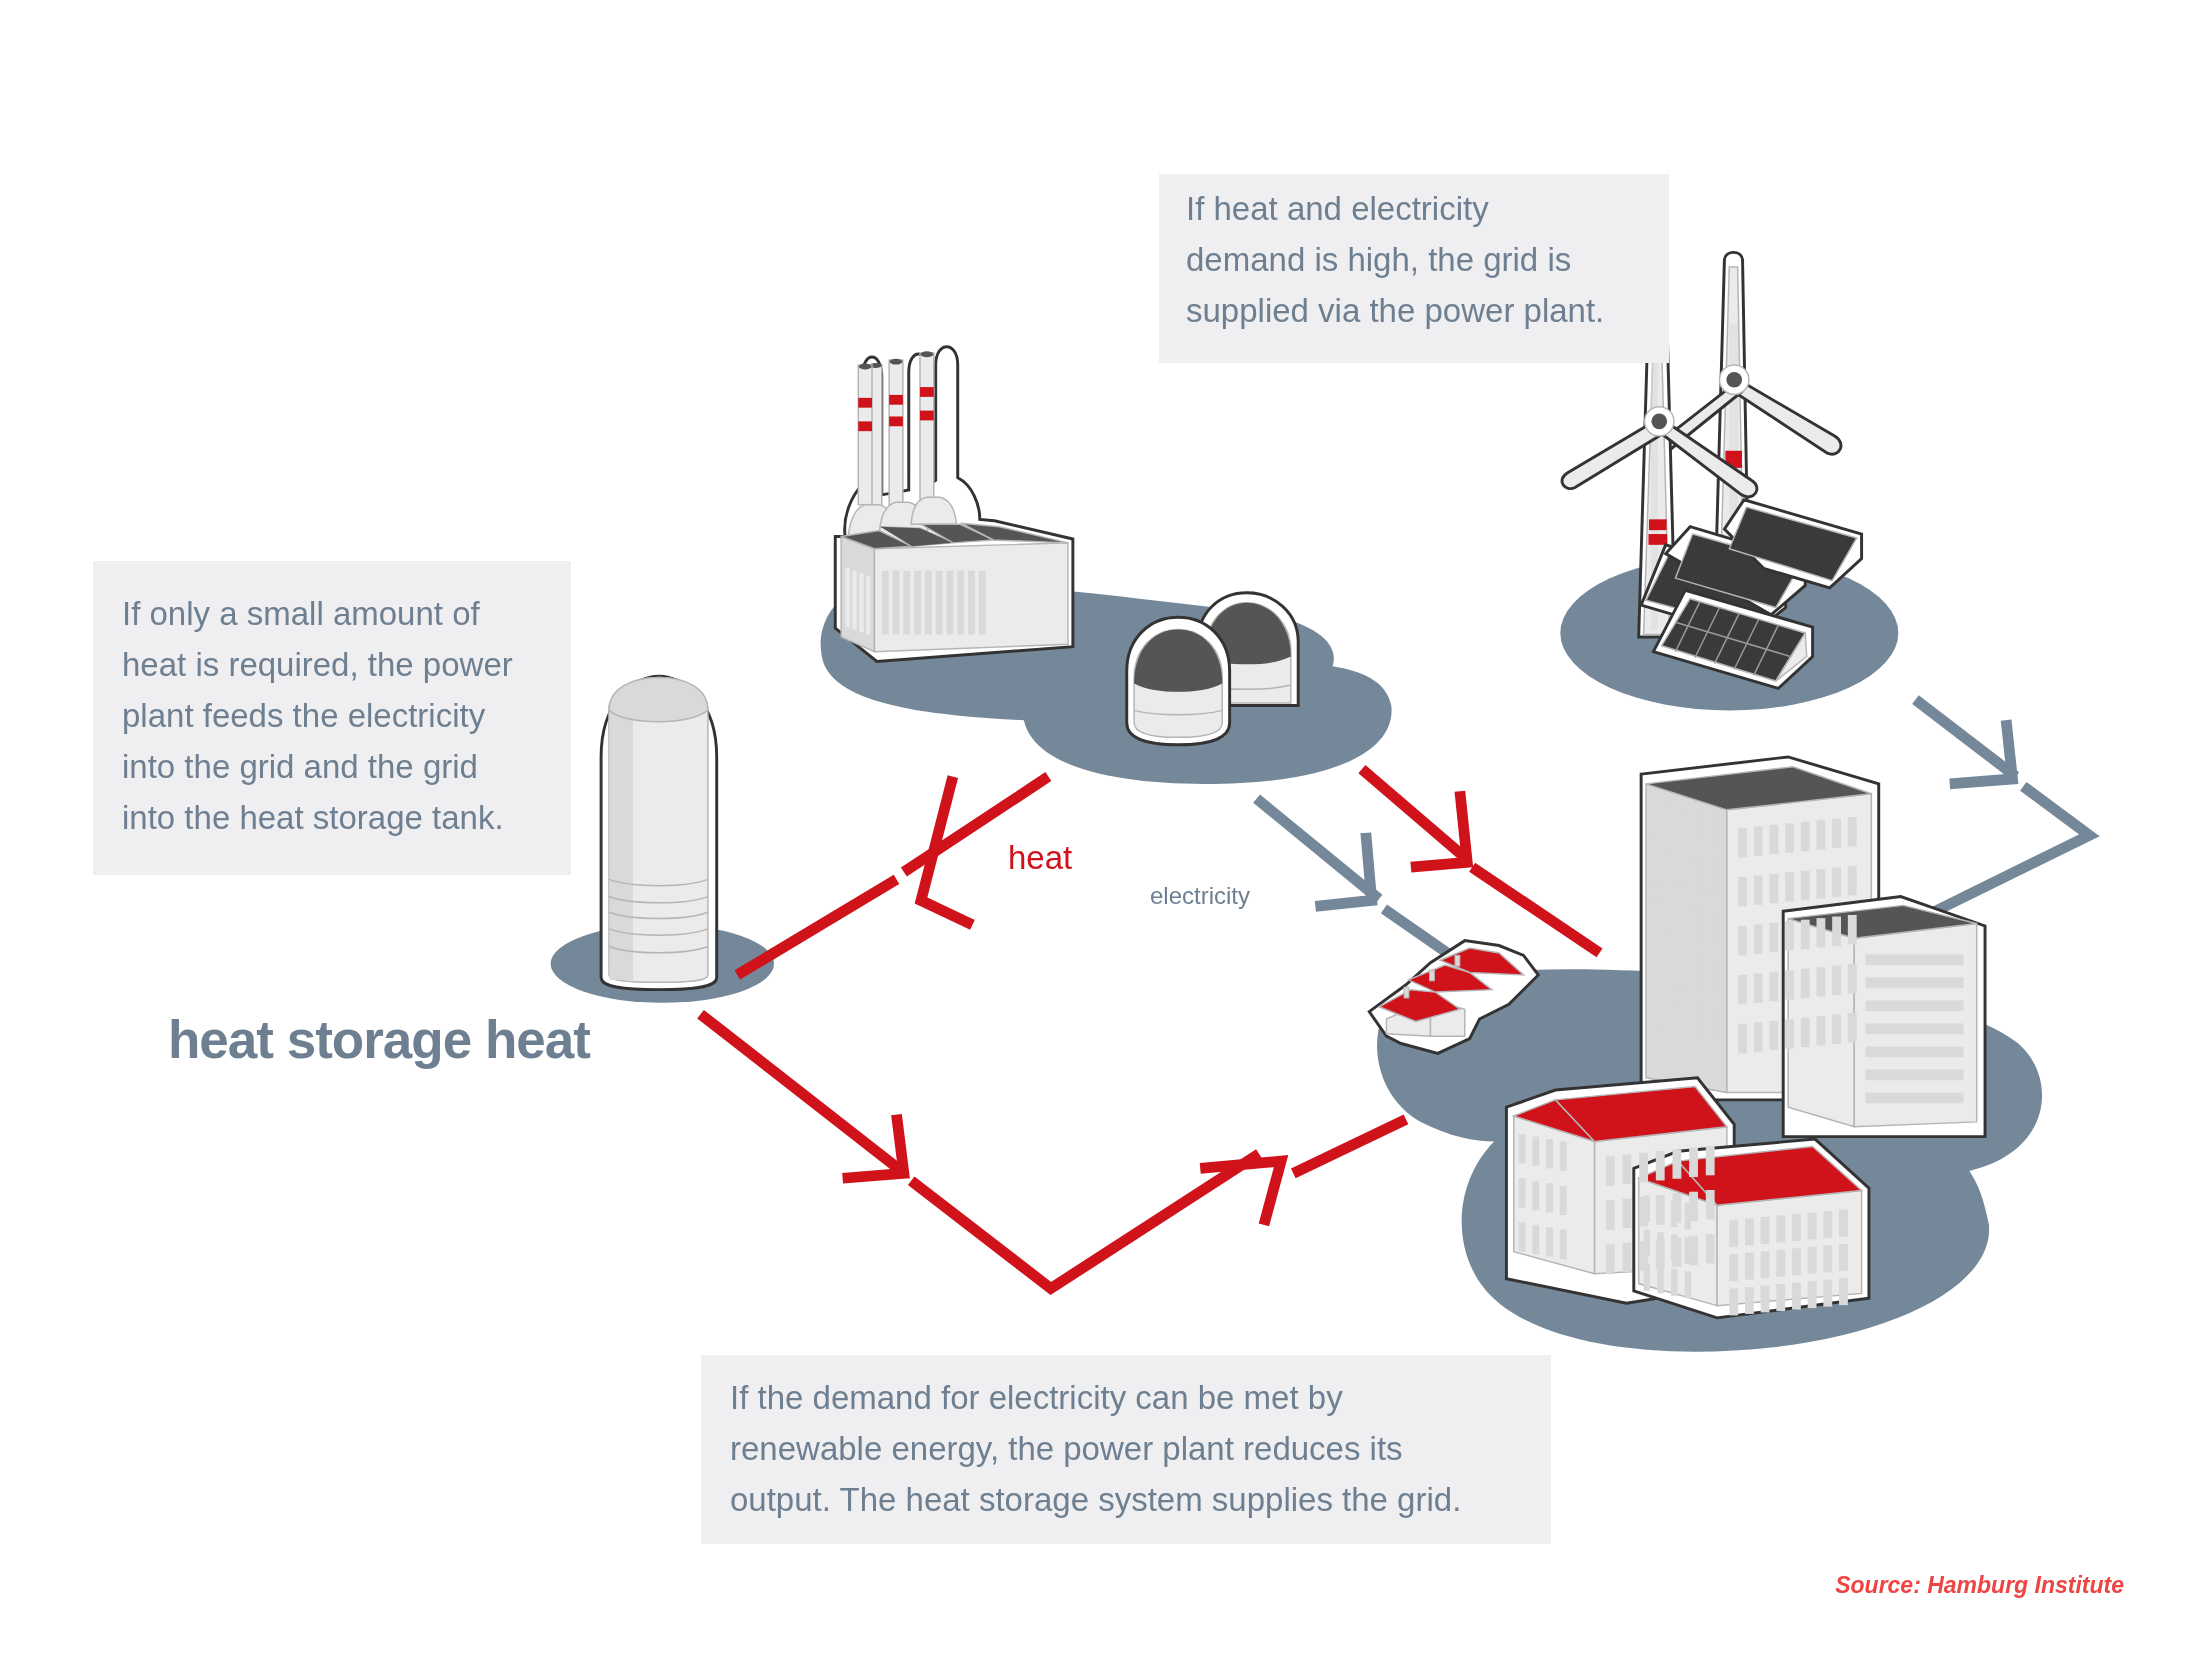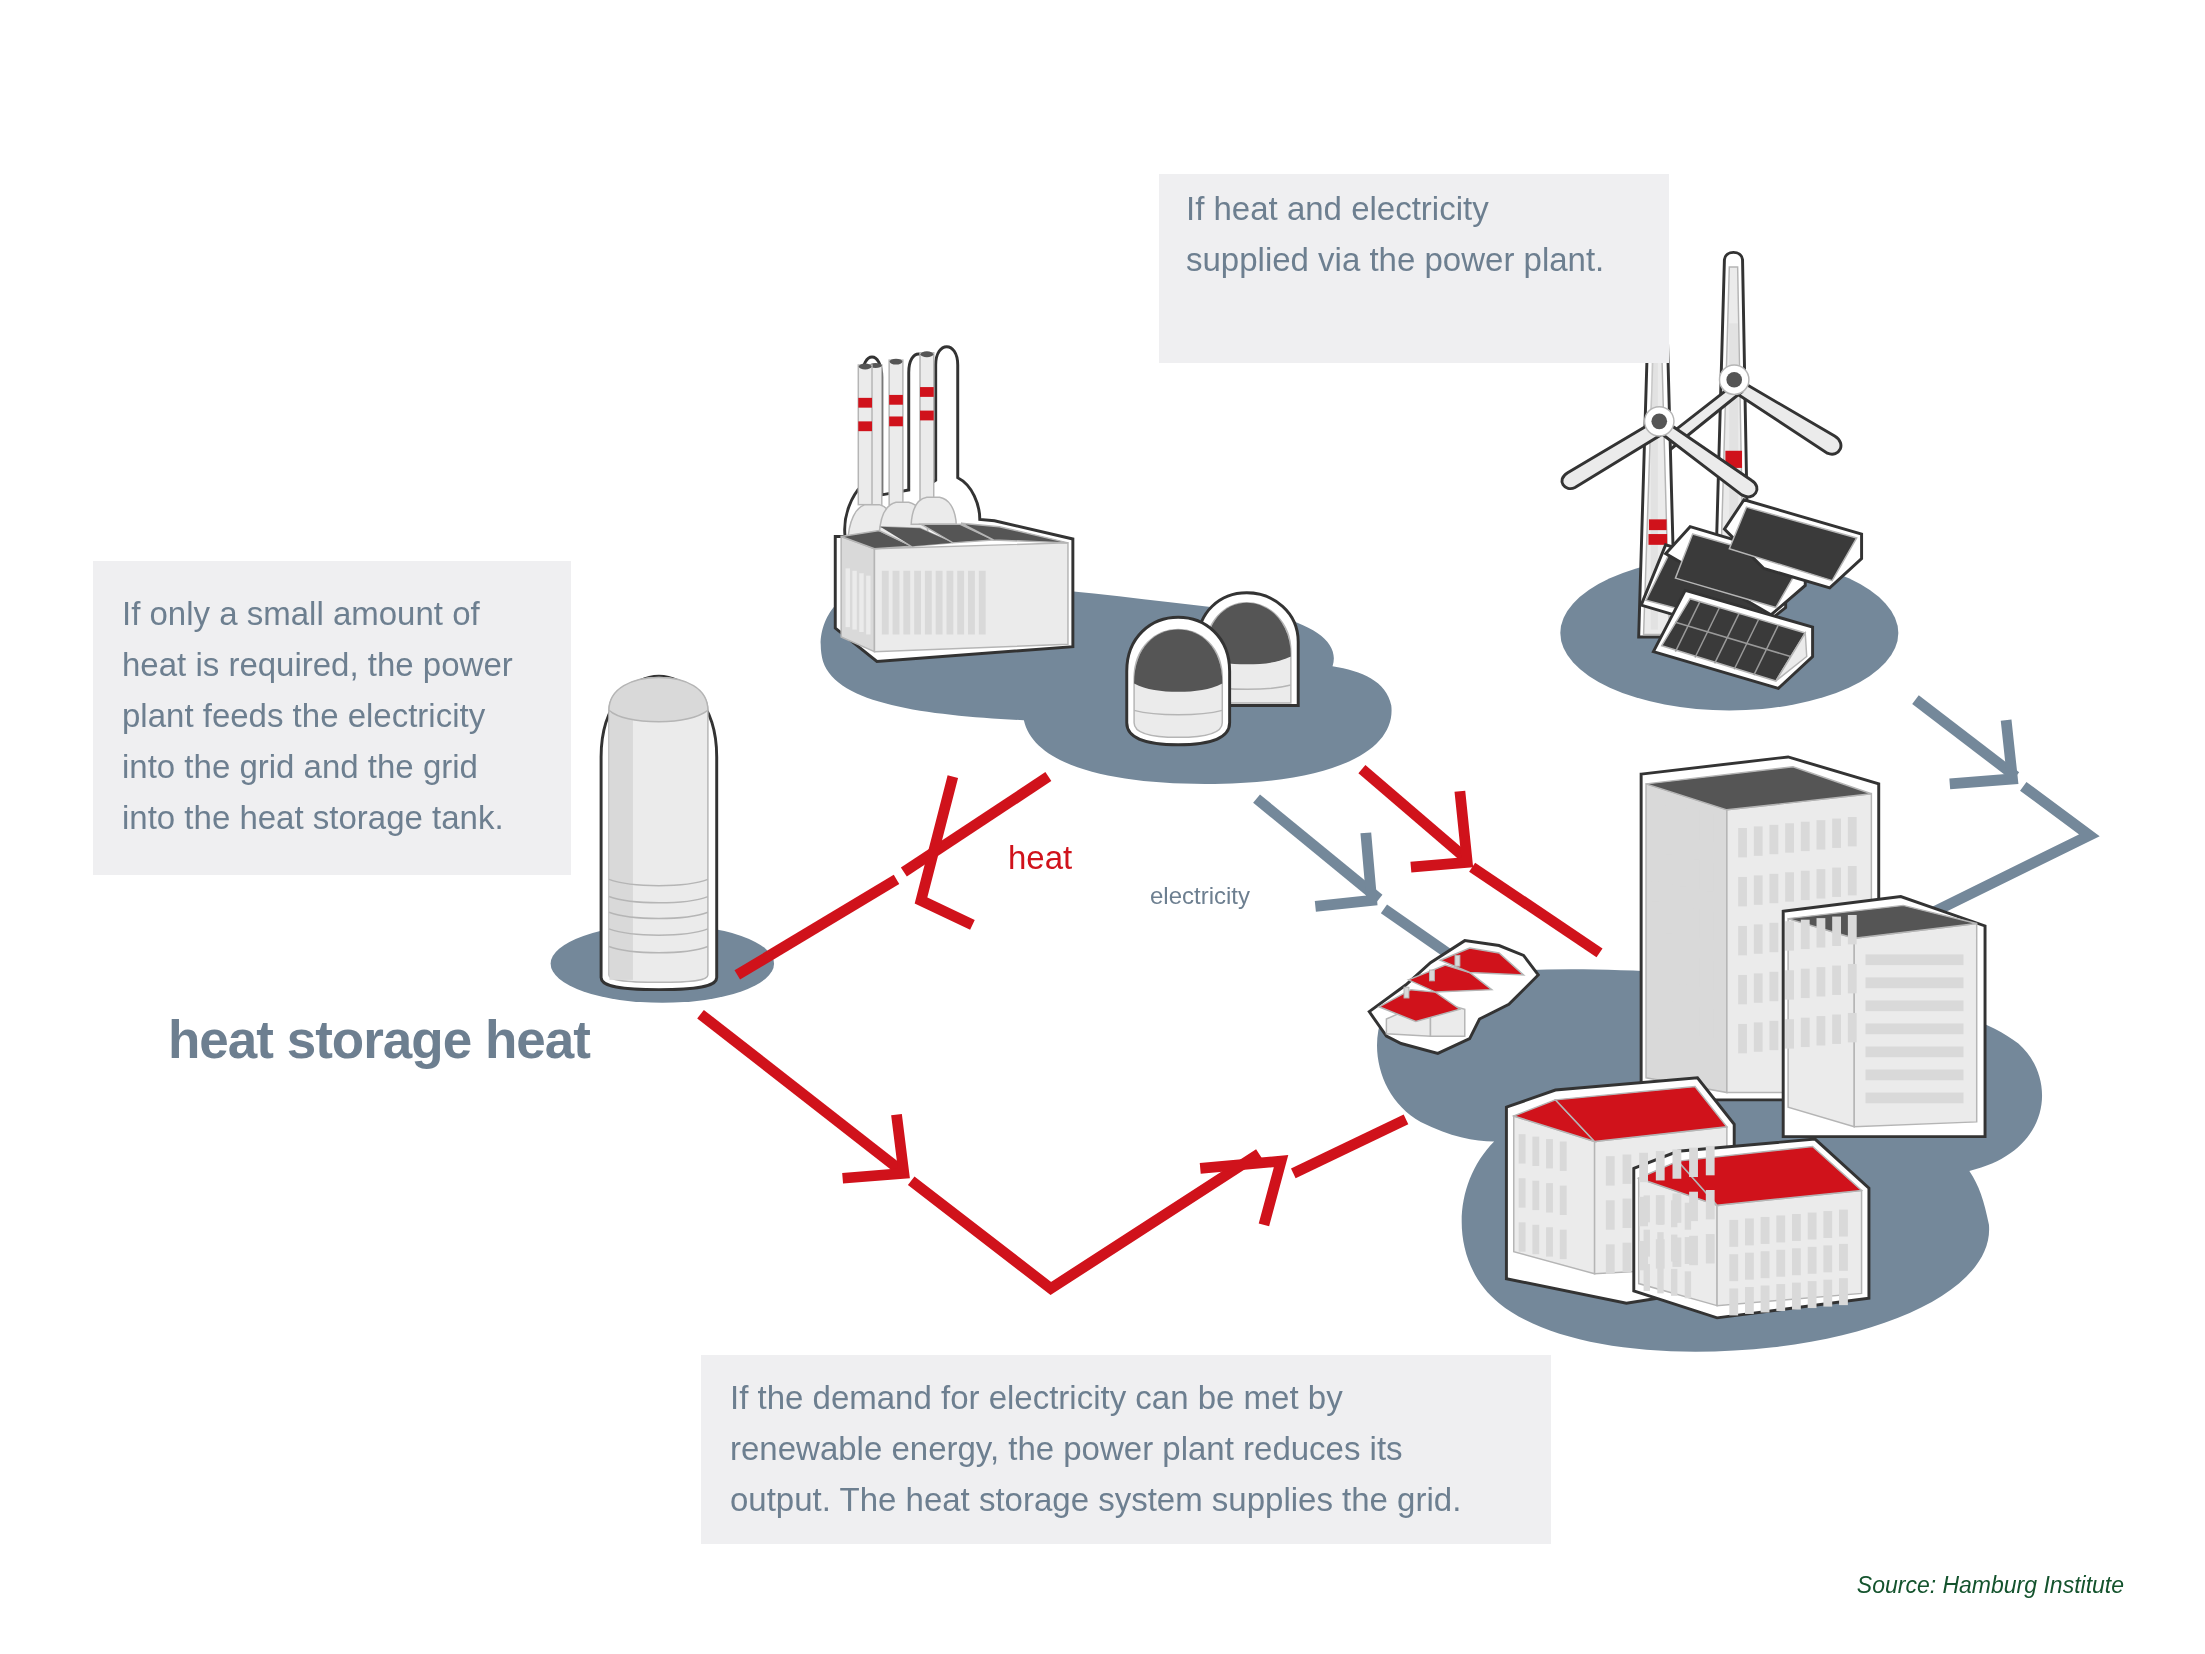--- a/index.html
+++ b/index.html
@@ -6,21 +6,21 @@
   body { width: 2205px; height: 1654px; position: relative; overflow: hidden; font-family: "Liberation Sans", sans-serif; }
   svg.scene { position: absolute; left: 0; top: 0; width: 2205px; height: 1654px; }
   .box { position: absolute; background: #efeff1; color: #6d7f90; font-family: "Liberation Sans", sans-serif; font-size: 33px; line-height: 51px; box-sizing: border-box; }
   .box p { margin: 0; }
   #box-top { left: 1159px; top: 174px; width: 510px; height: 189px; padding: 9px 27px; }
   #box-left { left: 93px; top: 561px; width: 478px; height: 314px; padding: 27px 29px; }
   #box-bottom { left: 701px; top: 1355px; width: 850px; height: 189px; padding: 17px 29px; }
   #label-tanks { position: absolute; left: 168px; top: 1009px; font-size: 53px; font-weight: bold; color: #6d7f90; letter-spacing: -1px; }
   #label-heat { position: absolute; left: 1008px; top: 839px; font-size: 33px; color: #d0121b; text-align: center; }
   #label-electricity { position: absolute; left: 1150px; top: 882px; font-size: 24px; color: #6d7f90; }
-  #source { position: absolute; right: 81px; top: 1572px; font-size: 23px; font-style: italic; color: #14532d; }
+  #source { position: absolute; right: 81px; top: 1572px; font-size: 23px; font-style: italic; color: #ef4444; font-weight: bold; }
 </style>
 </head>
 <body>
 
 <svg class="scene" viewBox="0 0 4501 3376">
   <defs>
     <g id="win">
         <rect width="30" height="70" fill="#d9d9d9"></rect>
       </g>
   </defs>
@@ -404,20 +404,21 @@
         <rect x="3355" y="2580" width="13" height="55"></rect>
         <rect x="3383" y="2585" width="13" height="55"></rect>
         <rect x="3411" y="2590" width="13" height="55"></rect>
         <rect x="3439" y="2595" width="13" height="55"></rect>
       </g>
   </g>
 </svg>
 
 <div id="box-top" class="box">
   <p>If heat and electricity</p>
+  <p>demand is high, the grid is</p>
   <p>supplied via the power plant.</p>
 </div>
 
 <div id="box-left" class="box">
   <p>If only a small amount of</p>
   <p>heat is required, the power</p>
   <p>plant feeds the electricity</p>
   <p>into the grid and the grid</p>
   <p>into the heat storage tank.</p>
 </div>

